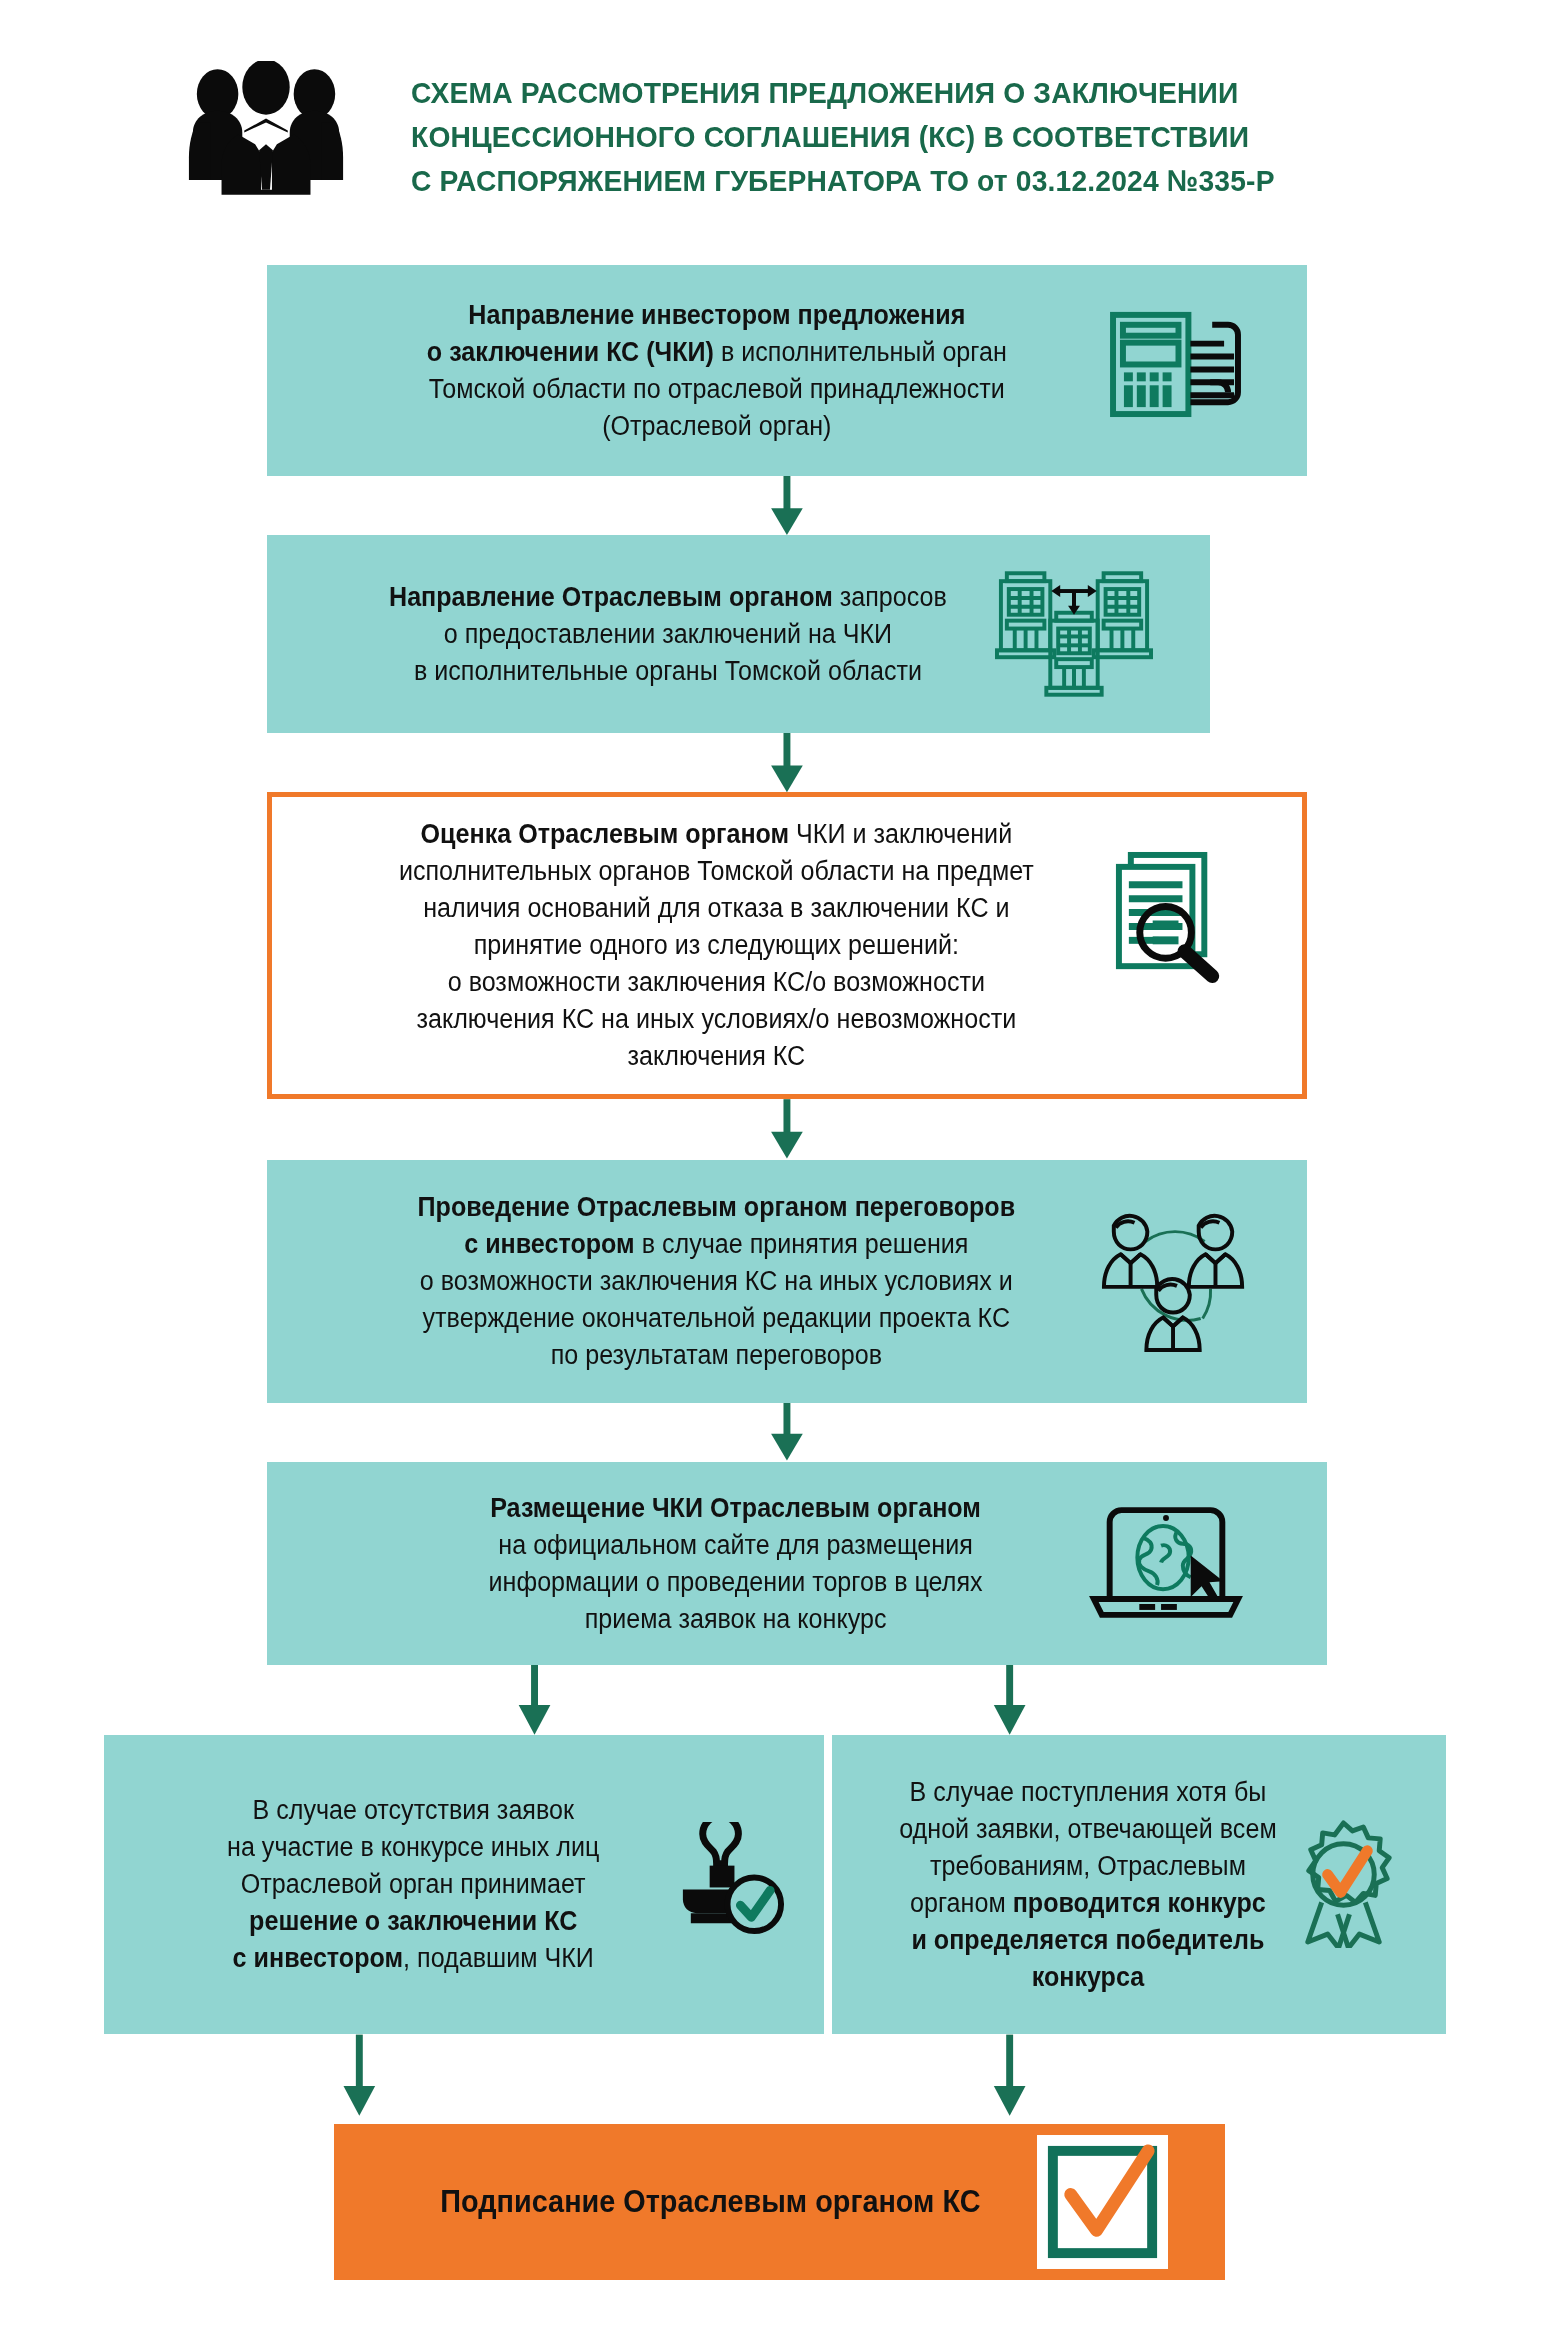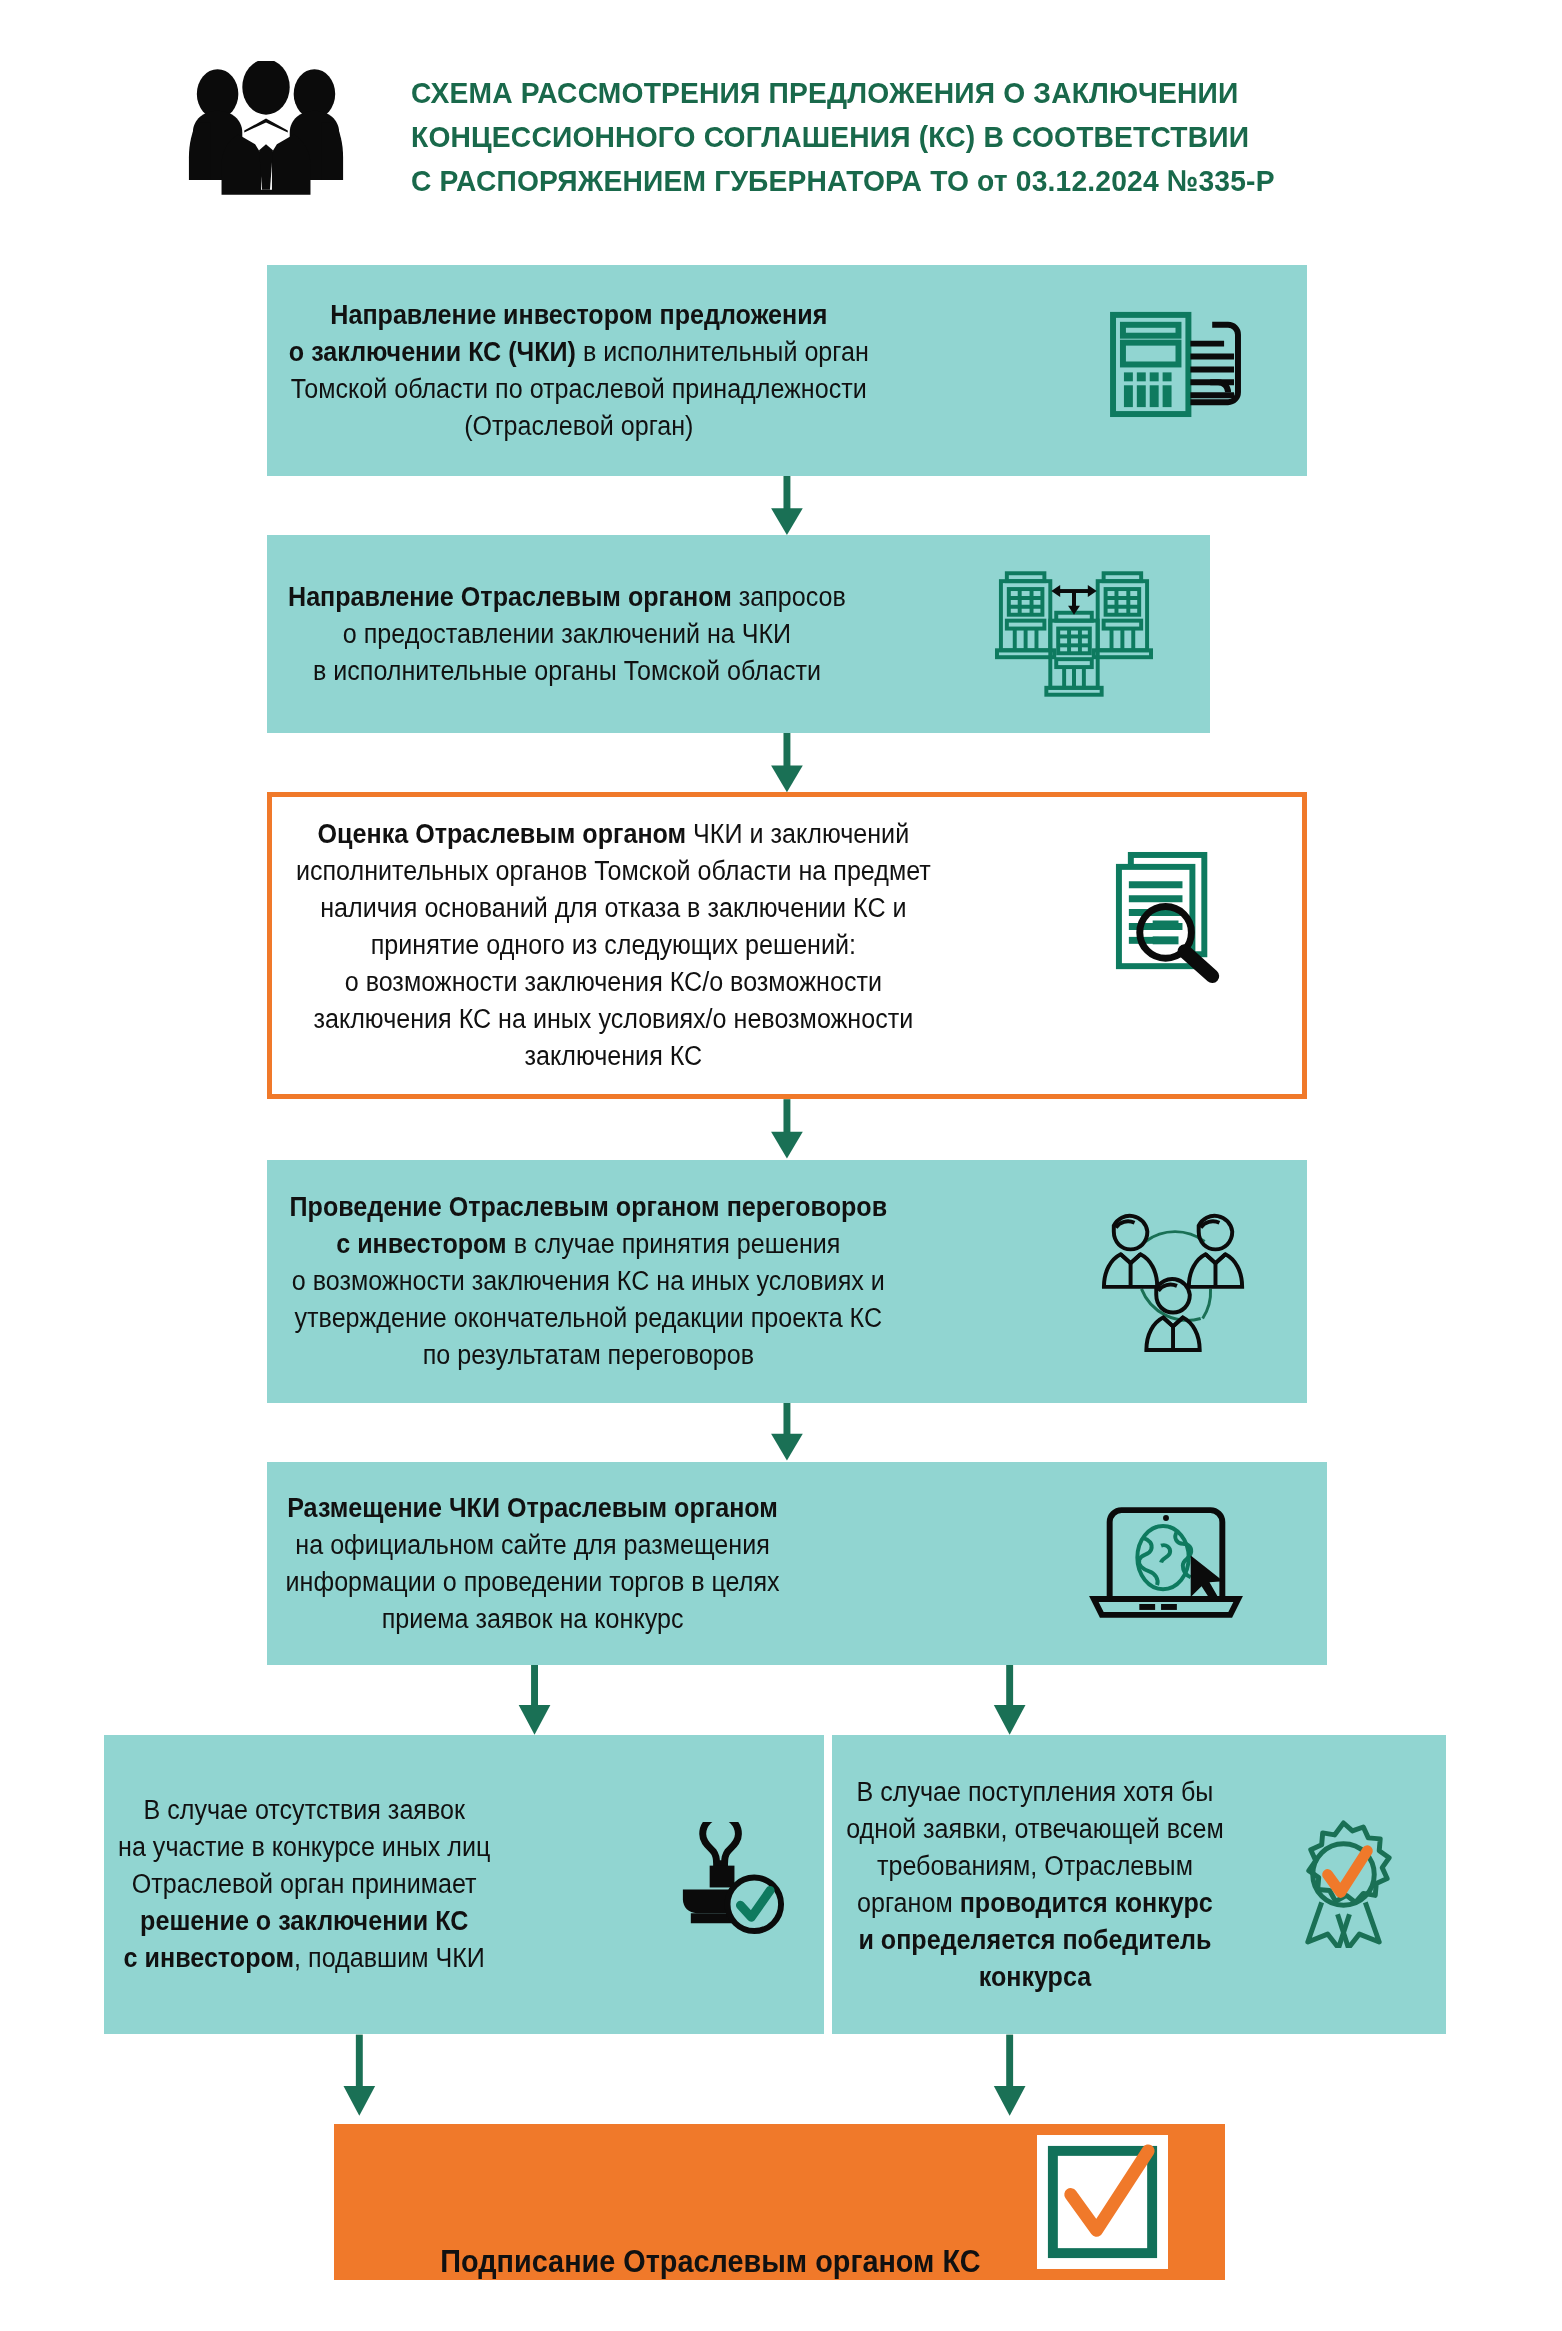--- a/index.html
+++ b/index.html
@@ -65,21 +65,22 @@
   }
   .box.orange {
     background: #F0792A;
   }
   .box-inner {
     position: relative;
     width: 100%;
     height: 100%;
     display: flex;
     align-items: center;
-    justify-content: flex-start;
+    justify-content: center;
+    padding-left: 27px;
   }
   .box-text {
     text-align: center;
     color: #111111;
     font-size: 27px;
     line-height: 37px;
     font-stretch: condensed;
     transform: scaleX(0.93);
   }
   .box-text b { font-weight: bold; }
@@ -98,21 +99,21 @@
   .arrow {
     position: absolute;
   }
 
   
   .final-text {
     position: absolute;
     left: 0; top: 0;
     width: 100%; height: 100%;
     display: flex;
-    align-items: flex-end;
+    align-items: center;
     justify-content: center;
   }
   .final-label {
     color: #111111;
     font-weight: bold;
     font-size: 31px;
     font-stretch: condensed;
     transform: scaleX(0.93);
     white-space: nowrap;
     margin-right: 139px;

